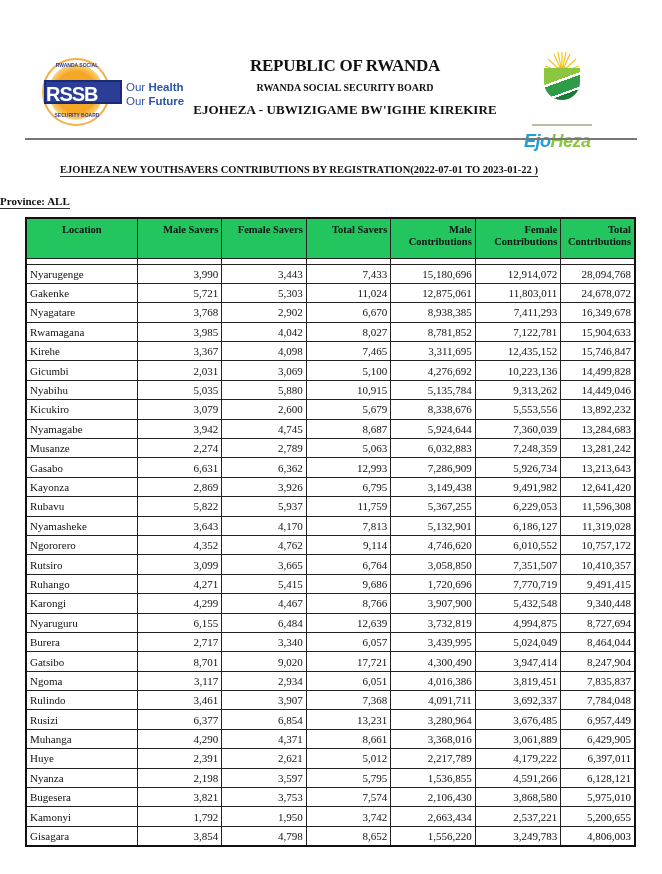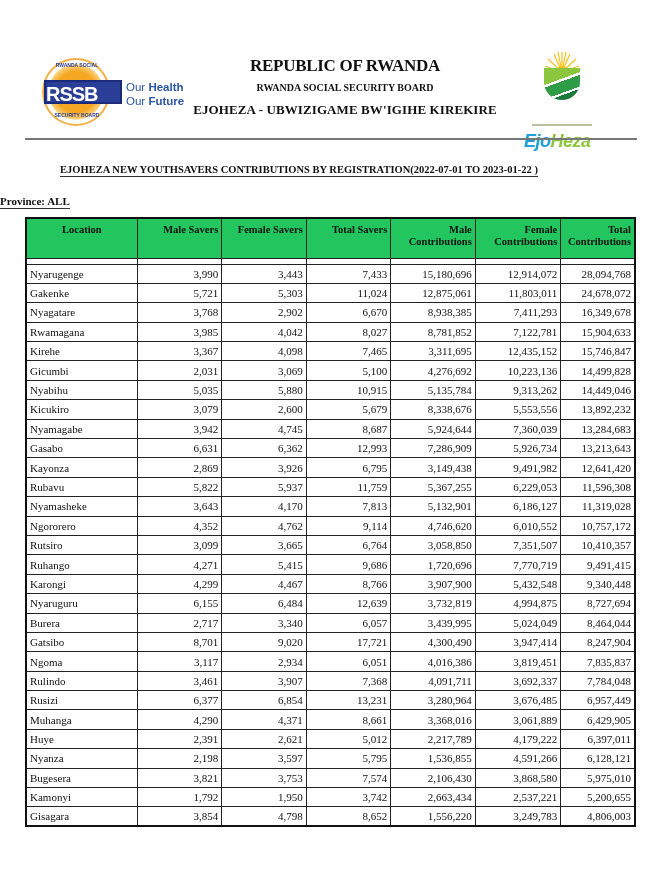--- a/index.html
+++ b/index.html
@@ -210,20 +210,29 @@
       <tr>
         <td class="loc">Nyamagabe</td>
         <td class="num">3,942</td>
         <td class="num">4,745</td>
         <td class="num">8,687</td>
         <td class="num">5,924,644</td>
         <td class="num">7,360,039</td>
         <td class="num">13,284,683</td>
       </tr>
       <tr>
+        <td class="loc">Musanze</td>
+        <td class="num">2,274</td>
+        <td class="num">2,789</td>
+        <td class="num">5,063</td>
+        <td class="num">6,032,883</td>
+        <td class="num">7,248,359</td>
+        <td class="num">13,281,242</td>
+      </tr>
+      <tr>
         <td class="loc">Gasabo</td>
         <td class="num">6,631</td>
         <td class="num">6,362</td>
         <td class="num">12,993</td>
         <td class="num">7,286,909</td>
         <td class="num">5,926,734</td>
         <td class="num">13,213,643</td>
       </tr>
       <tr>
         <td class="loc">Kayonza</td>

